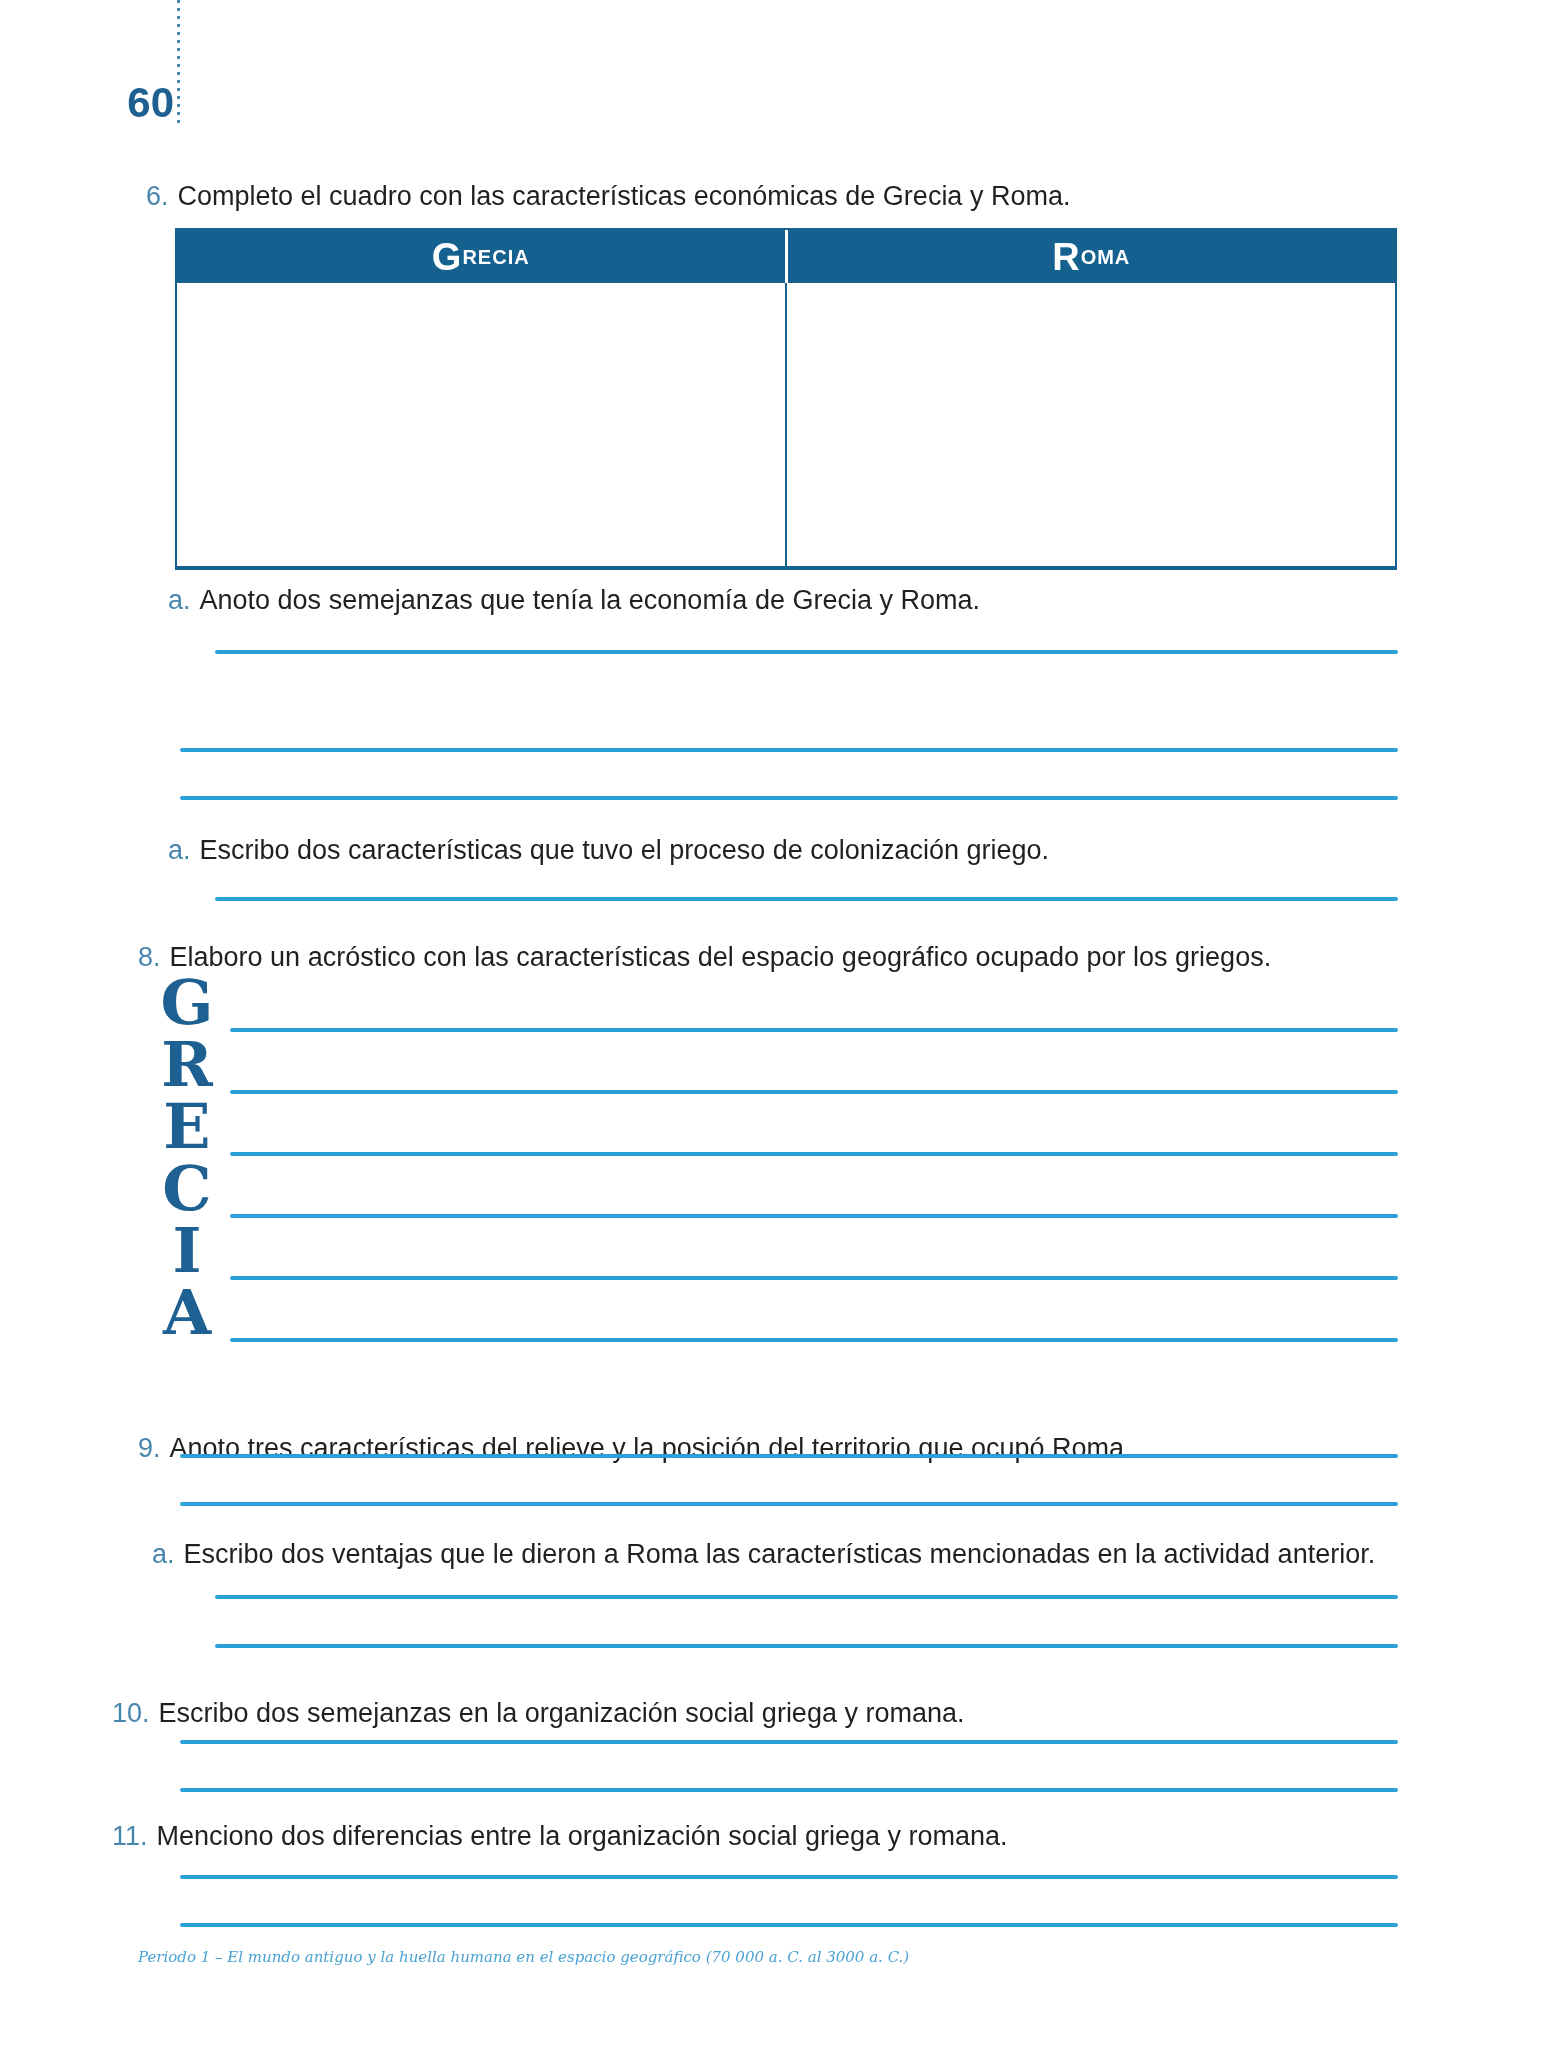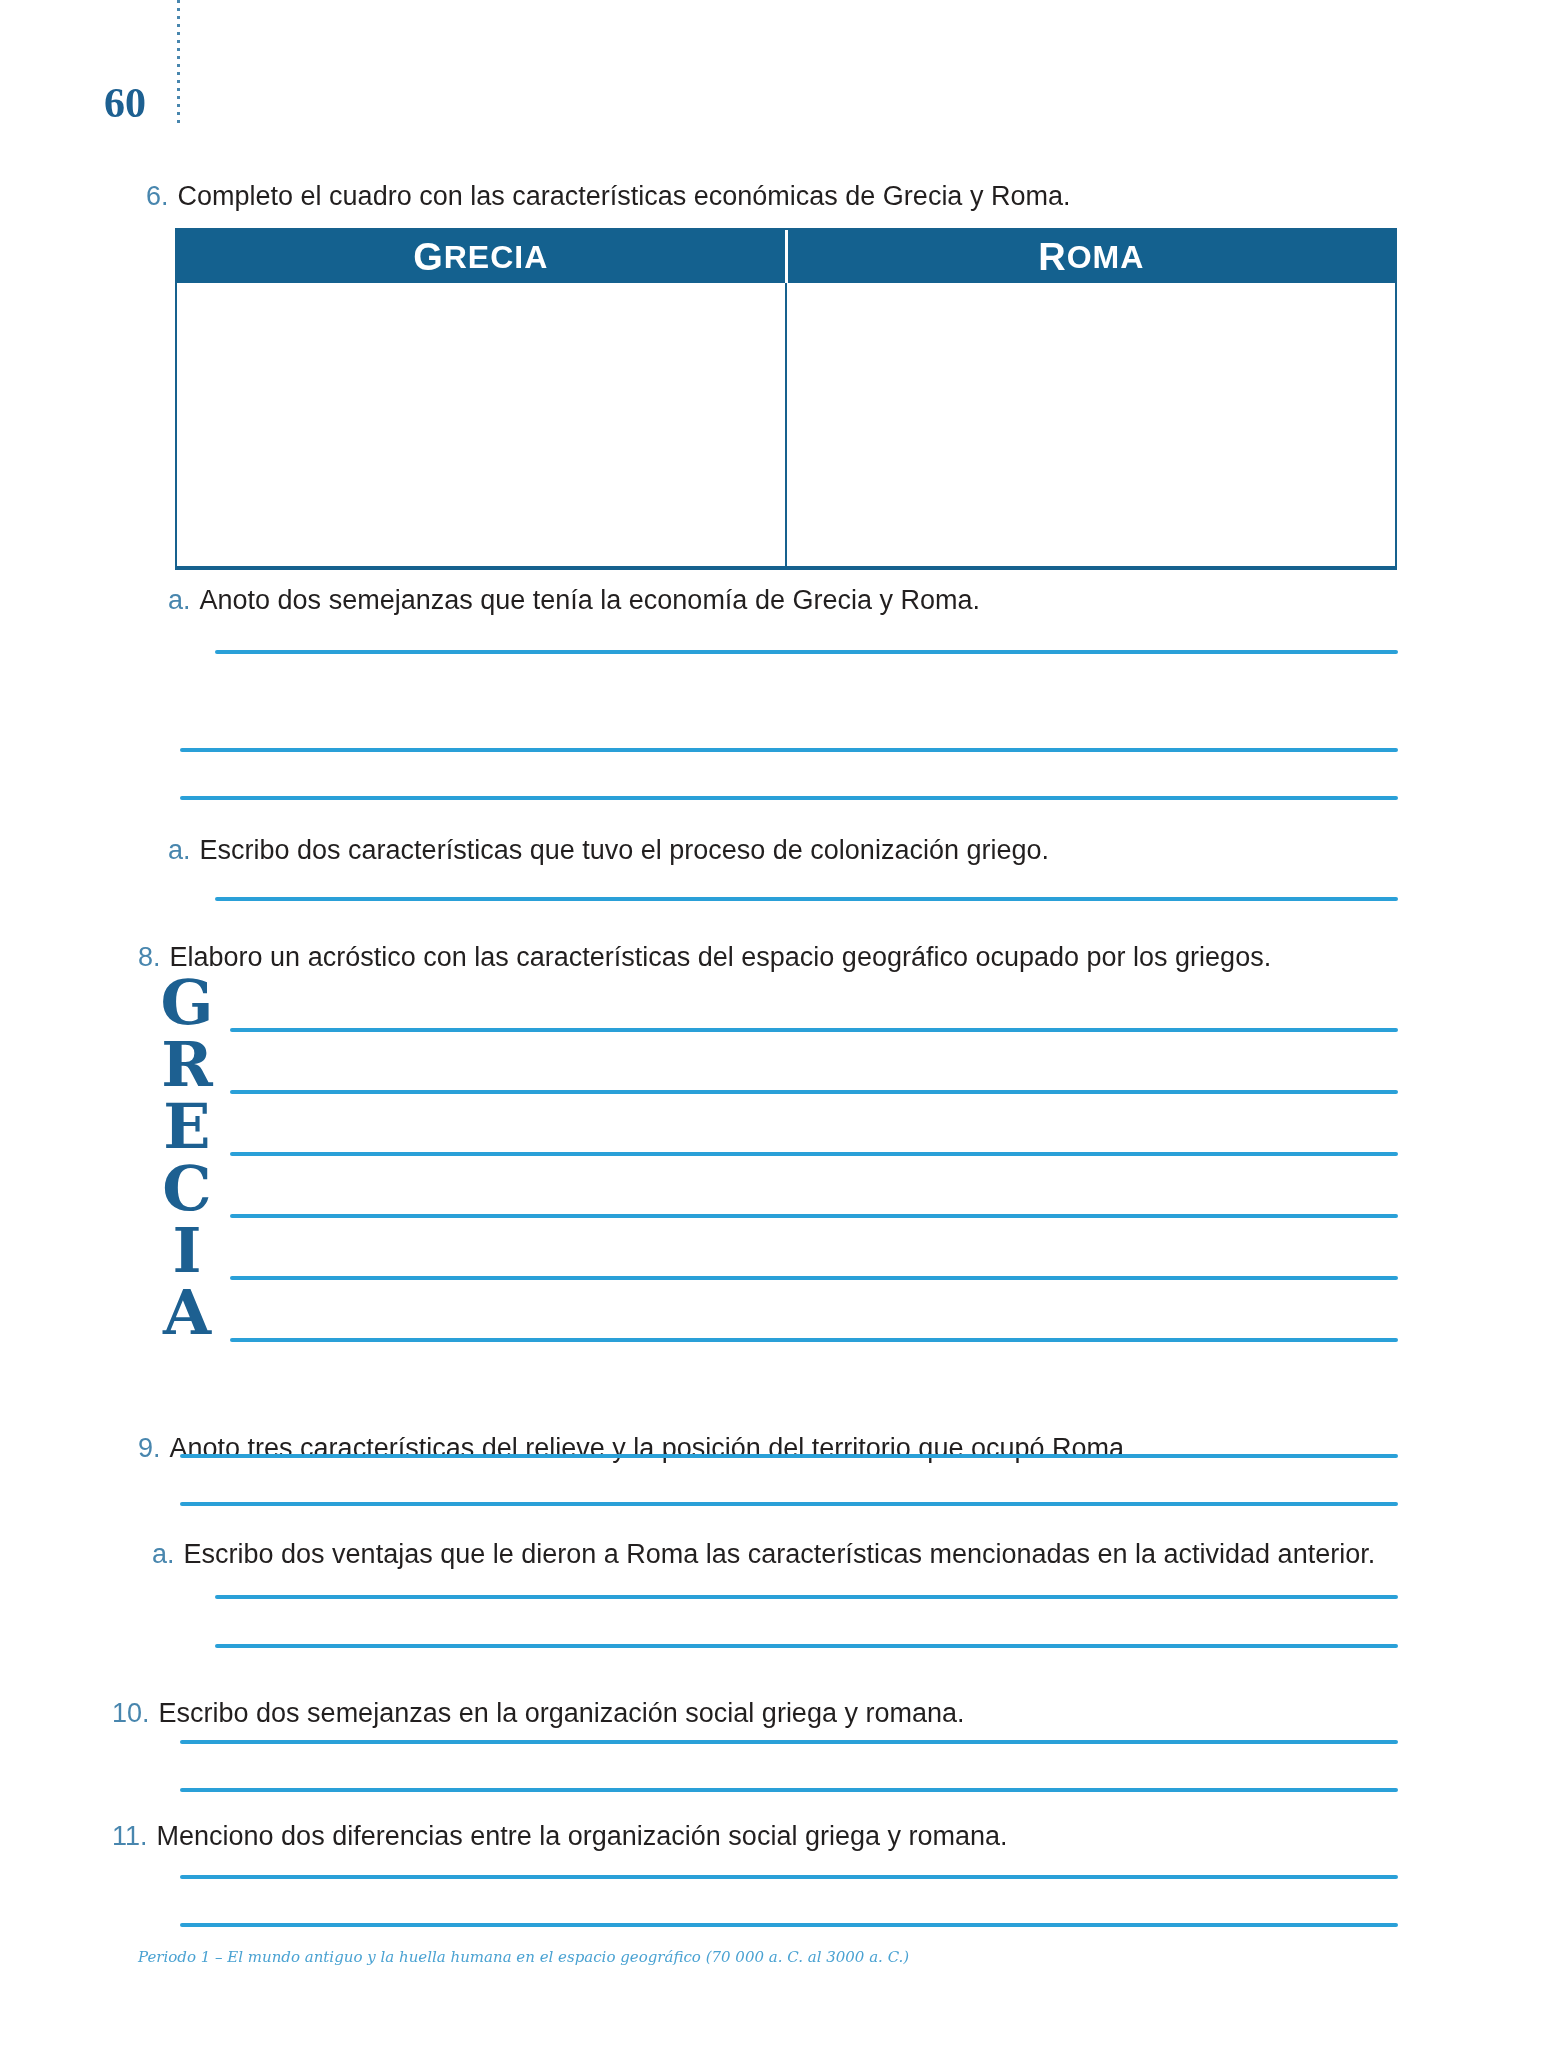--- a/index.html
+++ b/index.html
@@ -6,40 +6,40 @@
   .page{
     position:relative;width:1564px;height:2048px;background:#ffffff;
     font-family:"Liberation Sans", sans-serif;color:#221f1f;overflow:hidden;
   }
   
   .dotted-rule{
     position:absolute;left:177px;top:0;width:3px;height:128px;
     background-image:repeating-linear-gradient(to bottom,#4886ae 0 3px,transparent 3px 8px);
   }
   .page-number{
-    position:absolute;left:104px;top:82px;width:70px;text-align:left;
-    font-family:Liberation Serif, serif;font-weight:bold;font-size:42px;line-height:42px;color:#1d6091;
+    position:absolute;left:104px;top:82px;width:70px;text-align:right;
+    font-family:Liberation Sans, sans-serif;font-weight:bold;font-size:42px;line-height:42px;color:#1d6091;
   }
   
   .q{position:absolute;font-size:27px;line-height:33px;white-space:nowrap;}
   .qnum{color:#4886ae;margin-right:9px;}
   .qtext{color:#221f1f;}
   
   .econ-table{
     position:absolute;left:175px;top:228px;width:1222px;
     border:2px solid #16618e;border-bottom-width:4px;box-sizing:border-box;
   }
   .econ-header{display:flex;height:53px;background:#14618f;}
   .econ-header-cell{
     flex:1;display:flex;align-items:center;justify-content:center;
     color:#ffffff;font-weight:bold;letter-spacing:1px;
   }
   .econ-header-cell:first-child{border-right:3px solid #ffffff;}
   .hdr-initial{font-size:38px;line-height:38px;}
-  .hdr-rest{font-size:32px;line-height:28px;text-align:center;}
+  .hdr-rest{font-size:20px;line-height:28px;text-align:center;}
   .econ-body{display:flex;height:283px;background:#ffffff;}
   .econ-cell{flex:1;}
   .econ-cell:first-child{border-right:2px solid #16618e;}
   
   .ans-line{position:absolute;height:4px;background:#2aa0d8;border-radius:2px;}
   
   .acro-letter{
     position:absolute;left:148px;width:78px;text-align:center;
     font-family:"DejaVu Serif", serif;font-weight:bold;font-size:62px;line-height:62px;color:#1d6091;
   }

